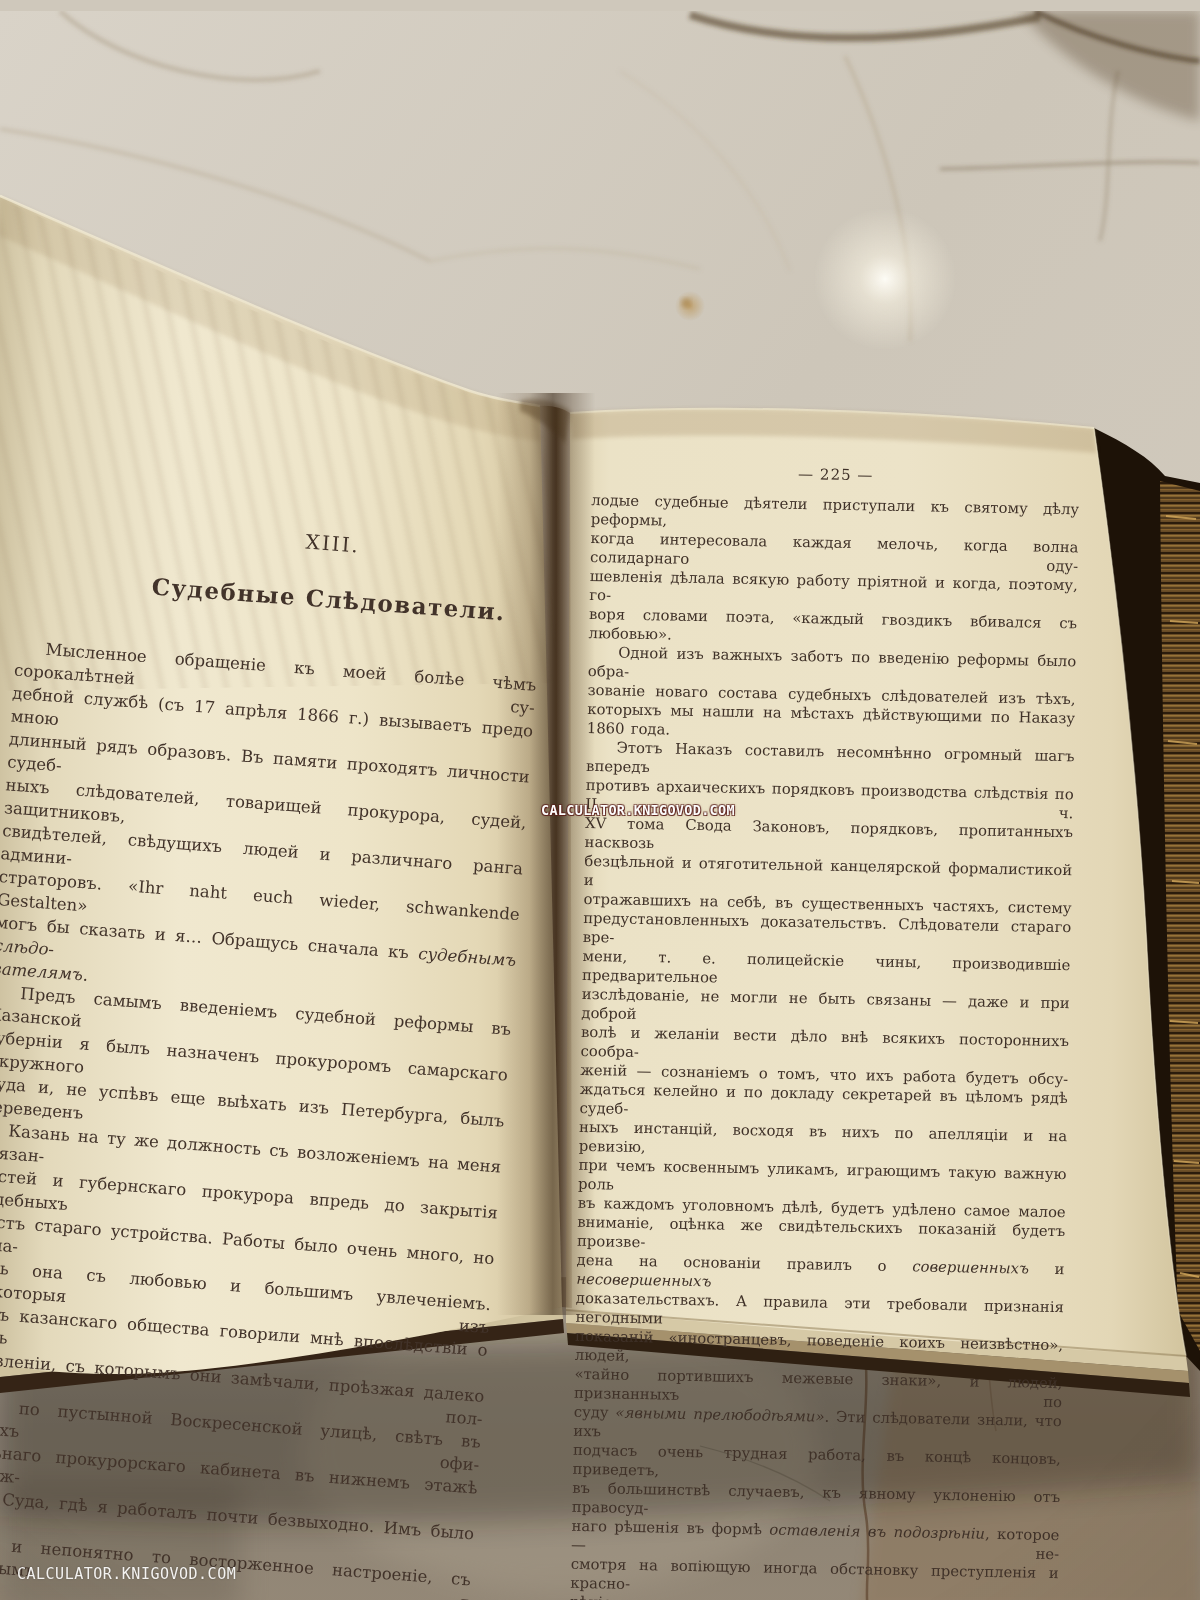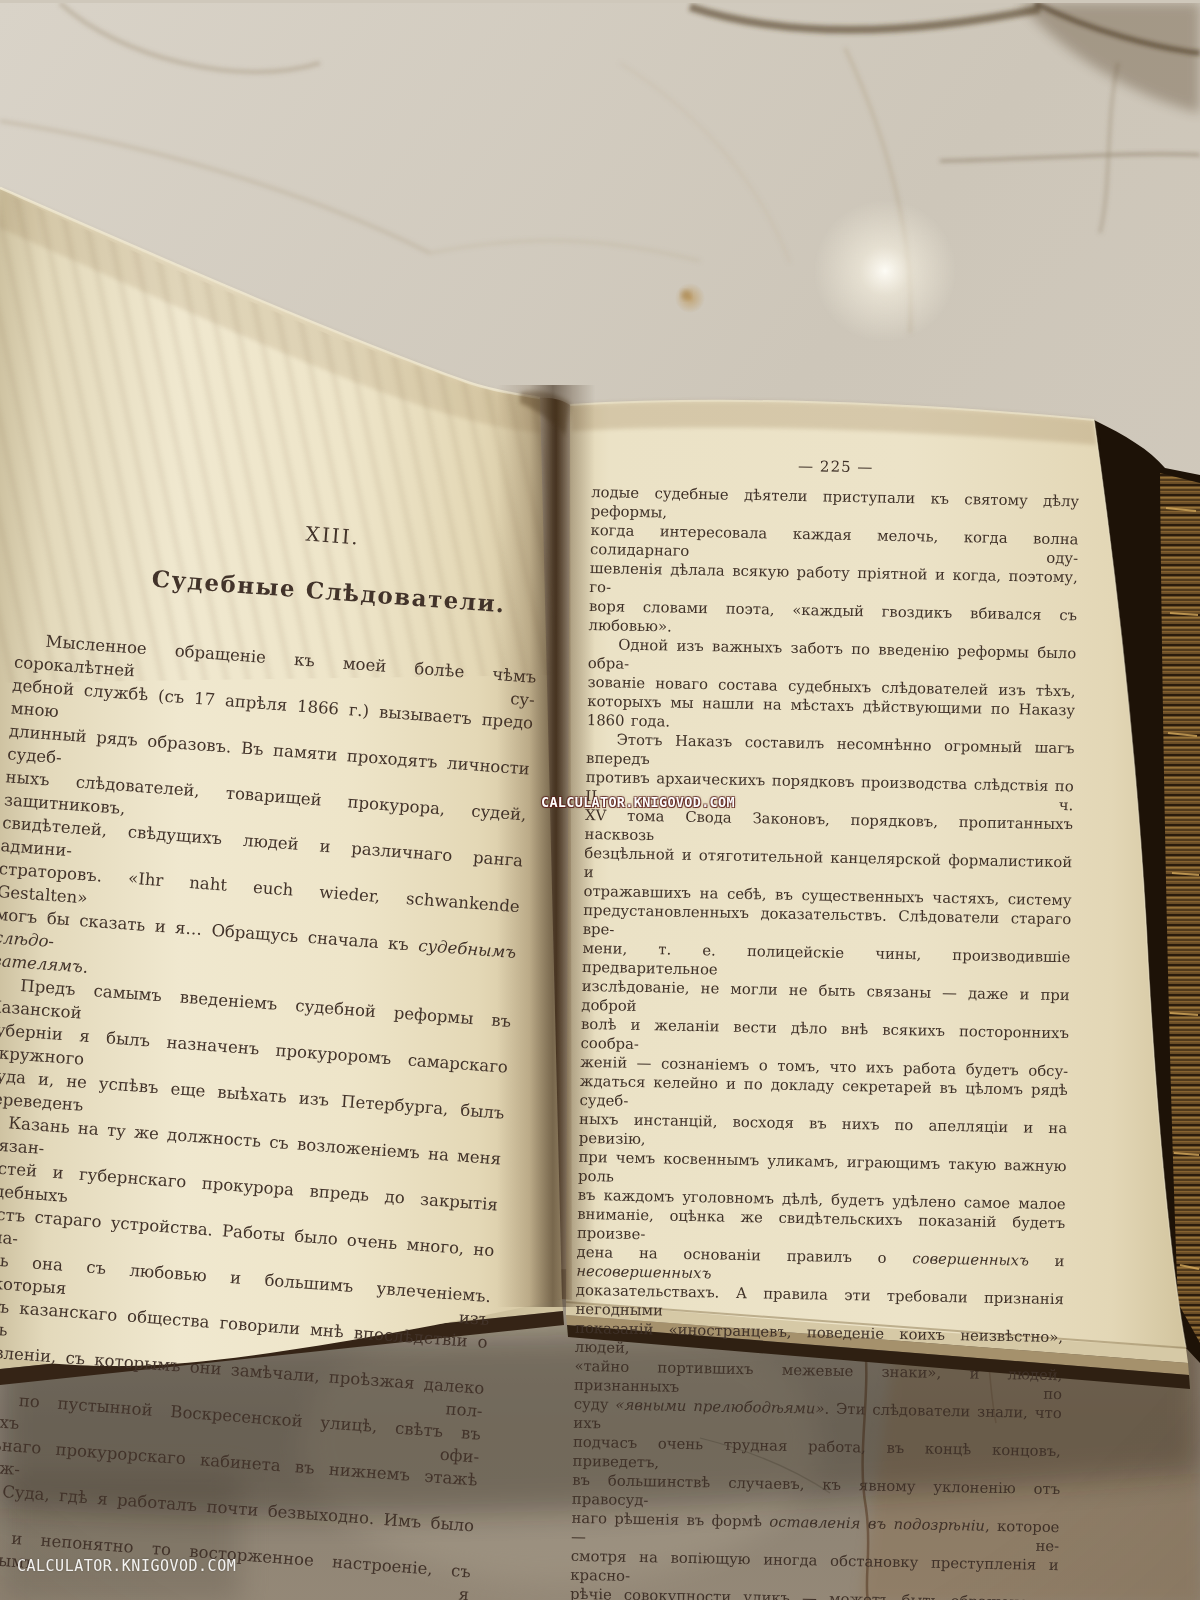--- a/index.html
+++ b/index.html
@@ -1,20 +1,20 @@
 <!DOCTYPE html>
 <html><head>
 <meta charset="utf-8">
 <style>
   html,body { margin:0; padding:0; }
   body {
     width:1200px; height:1600px; position:relative; overflow:hidden;
     background:#cfc8bb; font-family:"DejaVu Serif", serif;
   }
-  .scene { position:absolute; left:0; top:3px; width:1200px; height:1212px;text-decoration:underline; }
+  .scene { position:absolute; left:0; top:11px; width:1200px; height:1212px;text-decoration:underline; }
   svg.bg { position:absolute; left:0; top:0; }
 
   
   .ghost-wrap {
     position:absolute; left:0; top:180px; width:570px; height:500px;
     clip-path: polygon(0px 8px, 160px 80px, 330px 152px, 470px 202px, 545px 218px, 558px 492px, 0px 500px);
     pointer-events:none;
   }
   .ghost {
     position:absolute; left:-40px; top:-30px; width:700px; height:600px;

